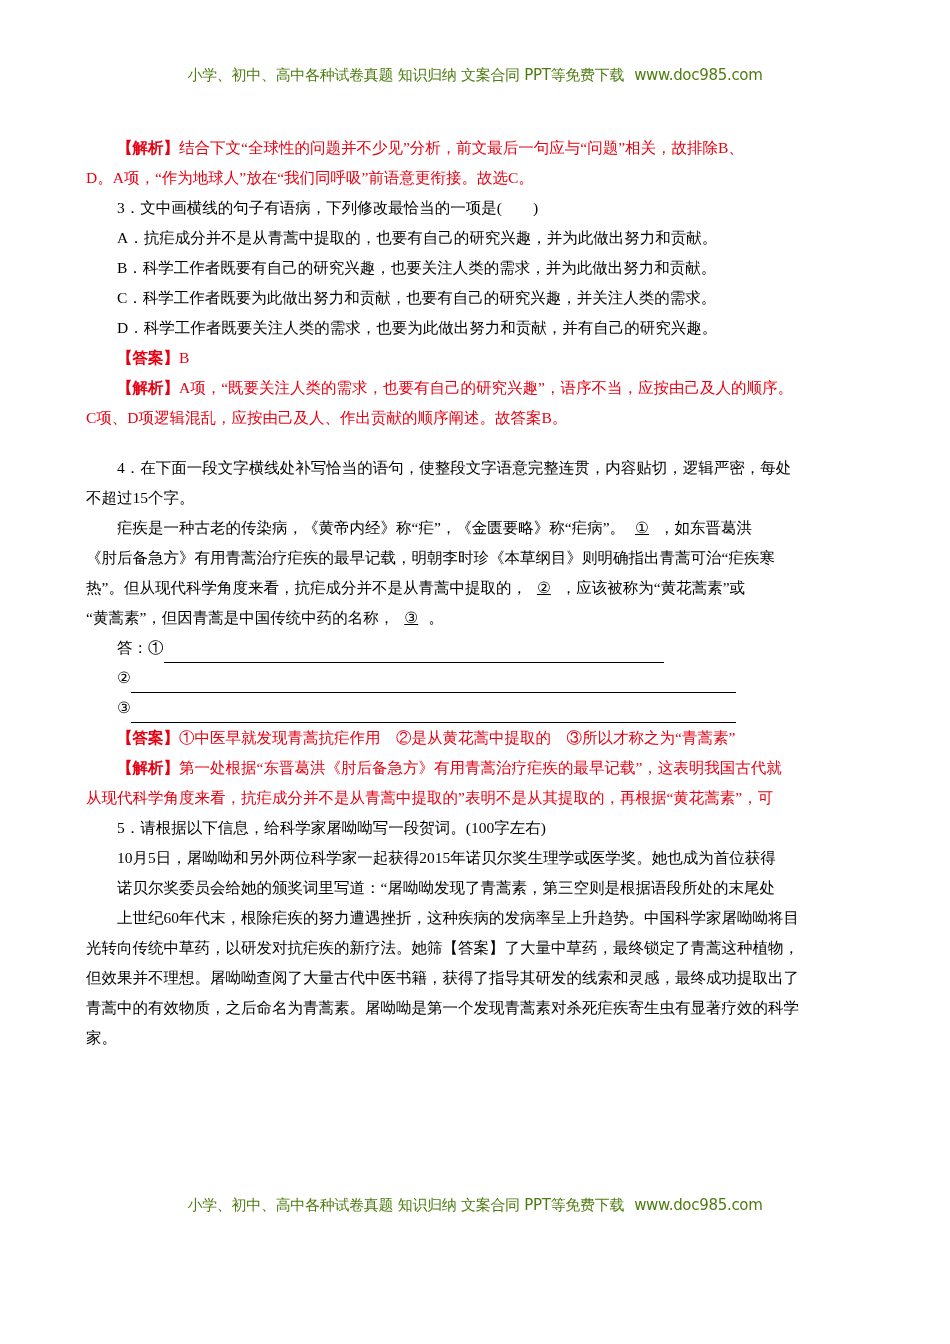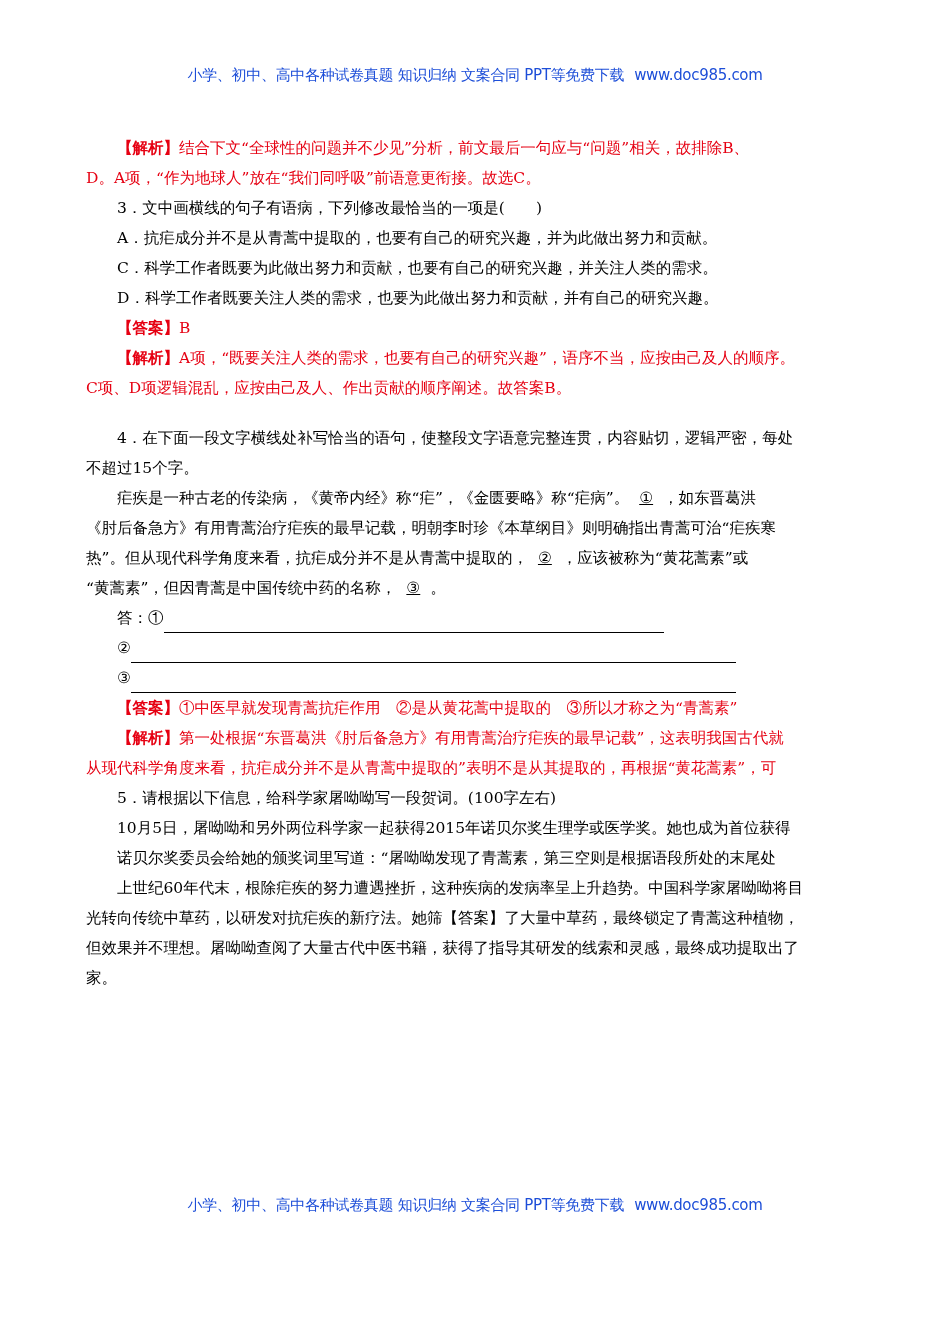--- a/index.html
+++ b/index.html
@@ -1,24 +1,24 @@
 <!DOCTYPE html>
 <html><head>
 <meta charset="utf-8">
 <style>
   html, body { margin: 0; padding: 0; background: #ffffff; }
   body { width: 950px; height: 1344px; position: relative; overflow: hidden;
          font-family: "DejaVu Serif", "Liberation Serif", serif; color: #000; }
   .header, .footer { position: absolute; left: 0; width: 950px; text-align: center;
-         font-family: "DejaVu Sans", "Liberation Sans", sans-serif; font-size: 15px; color: #1d4ed8; letter-spacing: -0.3px; }
+         font-family: "DejaVu Sans", "Liberation Sans", sans-serif; font-size: 15px; color: #4d7c0f; letter-spacing: -0.3px; }
   .header { top: 66px; }
   .footer { top: 1196px; }
   .header .url, .footer .url { margin-left: 10px; }
   .content { position: absolute; left: 86px; width: 770px; top: 133px; font-size: 15.5px; }
-  .line { height: 30px; line-height: 30px; white-space: nowrap; overflow: visible; }
+  .line { height: 30px; line-height: 30px; white-space: nowrap; overflow: visible; font-family: Liberation Serif, serif; }
   .indent { padding-left: 31px; }
   .red { color: #e60012; }
   .bold-red { color: #e60012; font-weight: bold; }
   .blank { display: inline-block; text-decoration: underline; padding: 0 10px; }
   .answer-line { display: inline-block; border-bottom: 1px solid #000; height: 20px; vertical-align: bottom; }
   .gap { height: 20px; }
 </style>
 </head>
 <body>
 
@@ -26,20 +26,21 @@
   <span>小学、初中、高中各种试卷真题 知识归纳 文案合同 PPT等免费下载</span><span class="url">www.doc985.com</span>
 </div>
 
 <div class="content">
 
   <div class="line indent red"><span class="bold-red">【解析】</span><span>结合下文“全球性的问题并不少见”分析，前文最后一句应与“问题”相关，故排除B、</span></div>
   <div class="line red">D。A项，“作为地球人”放在“我们同呼吸”前语意更衔接。故选C。</div>
 
   <div class="line indent">3．文中画横线的句子有语病，下列修改最恰当的一项是(　　)</div>
   <div class="line indent">A．抗疟成分并不是从青蒿中提取的，也要有自己的研究兴趣，并为此做出努力和贡献。</div>
+  <div class="line indent">B．科学工作者既要有自己的研究兴趣，也要关注人类的需求，并为此做出努力和贡献。</div>
   <div class="line indent">C．科学工作者既要为此做出努力和贡献，也要有自己的研究兴趣，并关注人类的需求。</div>
   <div class="line indent">D．科学工作者既要关注人类的需求，也要为此做出努力和贡献，并有自己的研究兴趣。</div>
   <div class="line indent red"><span class="bold-red">【答案】</span><span>B</span></div>
   <div class="line indent red"><span class="bold-red">【解析】</span><span>A项，“既要关注人类的需求，也要有自己的研究兴趣”，语序不当，应按由己及人的顺序。</span></div>
   <div class="line red">C项、D项逻辑混乱，应按由己及人、作出贡献的顺序阐述。故答案B。</div>
 
   <div class="gap"></div>
 
   <div class="line indent">4．在下面一段文字横线处补写恰当的语句，使整段文字语意完整连贯，内容贴切，逻辑严密，每处</div>
   <div class="line">不超过15个字。</div>
@@ -53,18 +54,19 @@
   <div class="line indent red"><span class="bold-red">【答案】</span><span>①中医早就发现青蒿抗疟作用　②是从黄花蒿中提取的　③所以才称之为“青蒿素”</span></div>
   <div class="line indent red"><span class="bold-red">【解析】</span><span>第一处根据“东晋葛洪《肘后备急方》有用青蒿治疗疟疾的最早记载”，这表明我国古代就</span></div>
   <div class="line red">从现代科学角度来看，抗疟成分并不是从青蒿中提取的”表明不是从其提取的，再根据“黄花蒿素”，可</div>
 
   <div class="line indent">5．请根据以下信息，给科学家屠呦呦写一段贺词。(100字左右)</div>
   <div class="line indent">10月5日，屠呦呦和另外两位科学家一起获得2015年诺贝尔奖生理学或医学奖。她也成为首位获得</div>
   <div class="line indent">诺贝尔奖委员会给她的颁奖词里写道：“屠呦呦发现了青蒿素，第三空则是根据语段所处的末尾处</div>
   <div class="line indent">上世纪60年代末，根除疟疾的努力遭遇挫折，这种疾病的发病率呈上升趋势。中国科学家屠呦呦将目</div>
   <div class="line">光转向传统中草药，以研发对抗疟疾的新疗法。她筛【答案】了大量中草药，最终锁定了青蒿这种植物，</div>
   <div class="line">但效果并不理想。屠呦呦查阅了大量古代中医书籍，获得了指导其研发的线索和灵感，最终成功提取出了</div>
+  <div class="line">青蒿中的有效物质，之后命名为青蒿素。屠呦呦是第一个发现青蒿素对杀死疟疾寄生虫有显著疗效的科学</div>
   <div class="line">家。</div>
 </div>
 
 <div class="footer">
   <span>小学、初中、高中各种试卷真题 知识归纳 文案合同 PPT等免费下载</span><span class="url">www.doc985.com</span>
 </div>
 
 </body></html>

